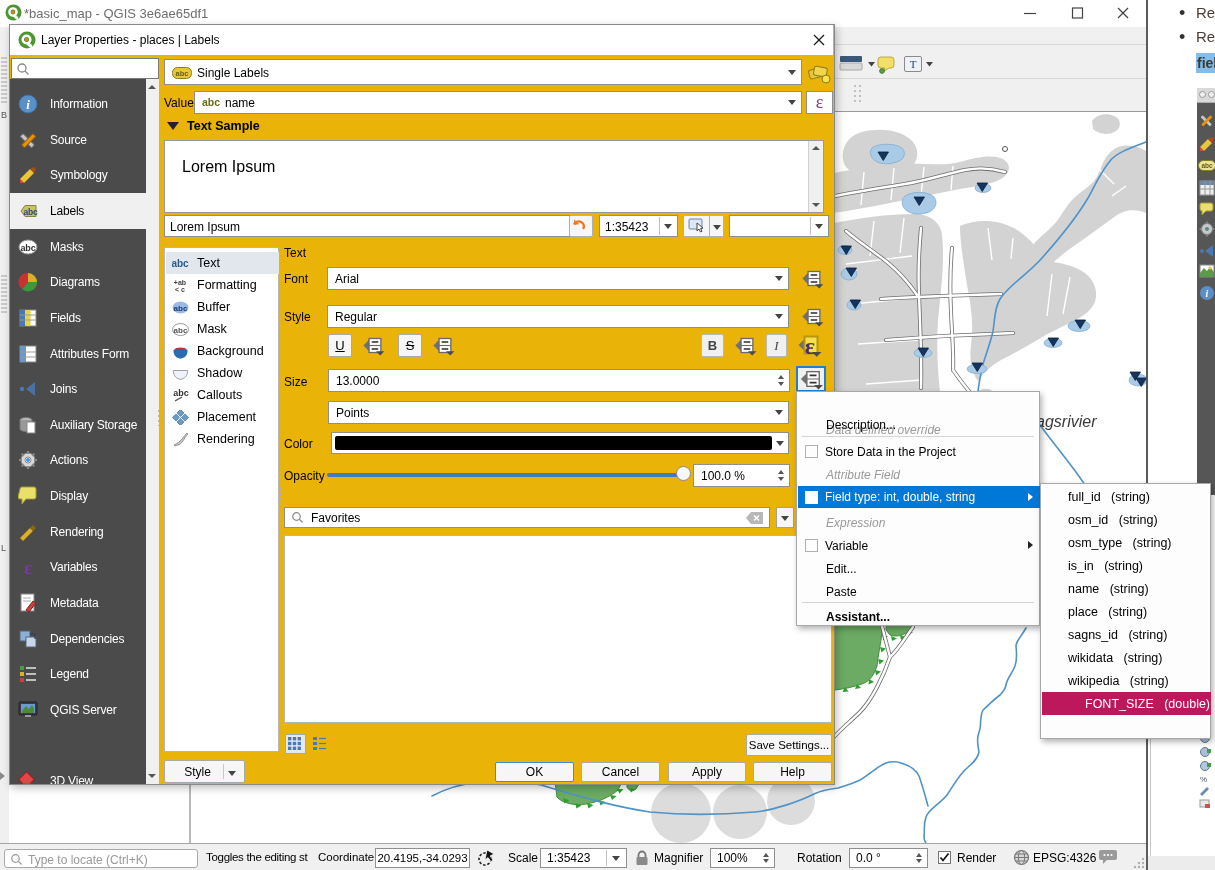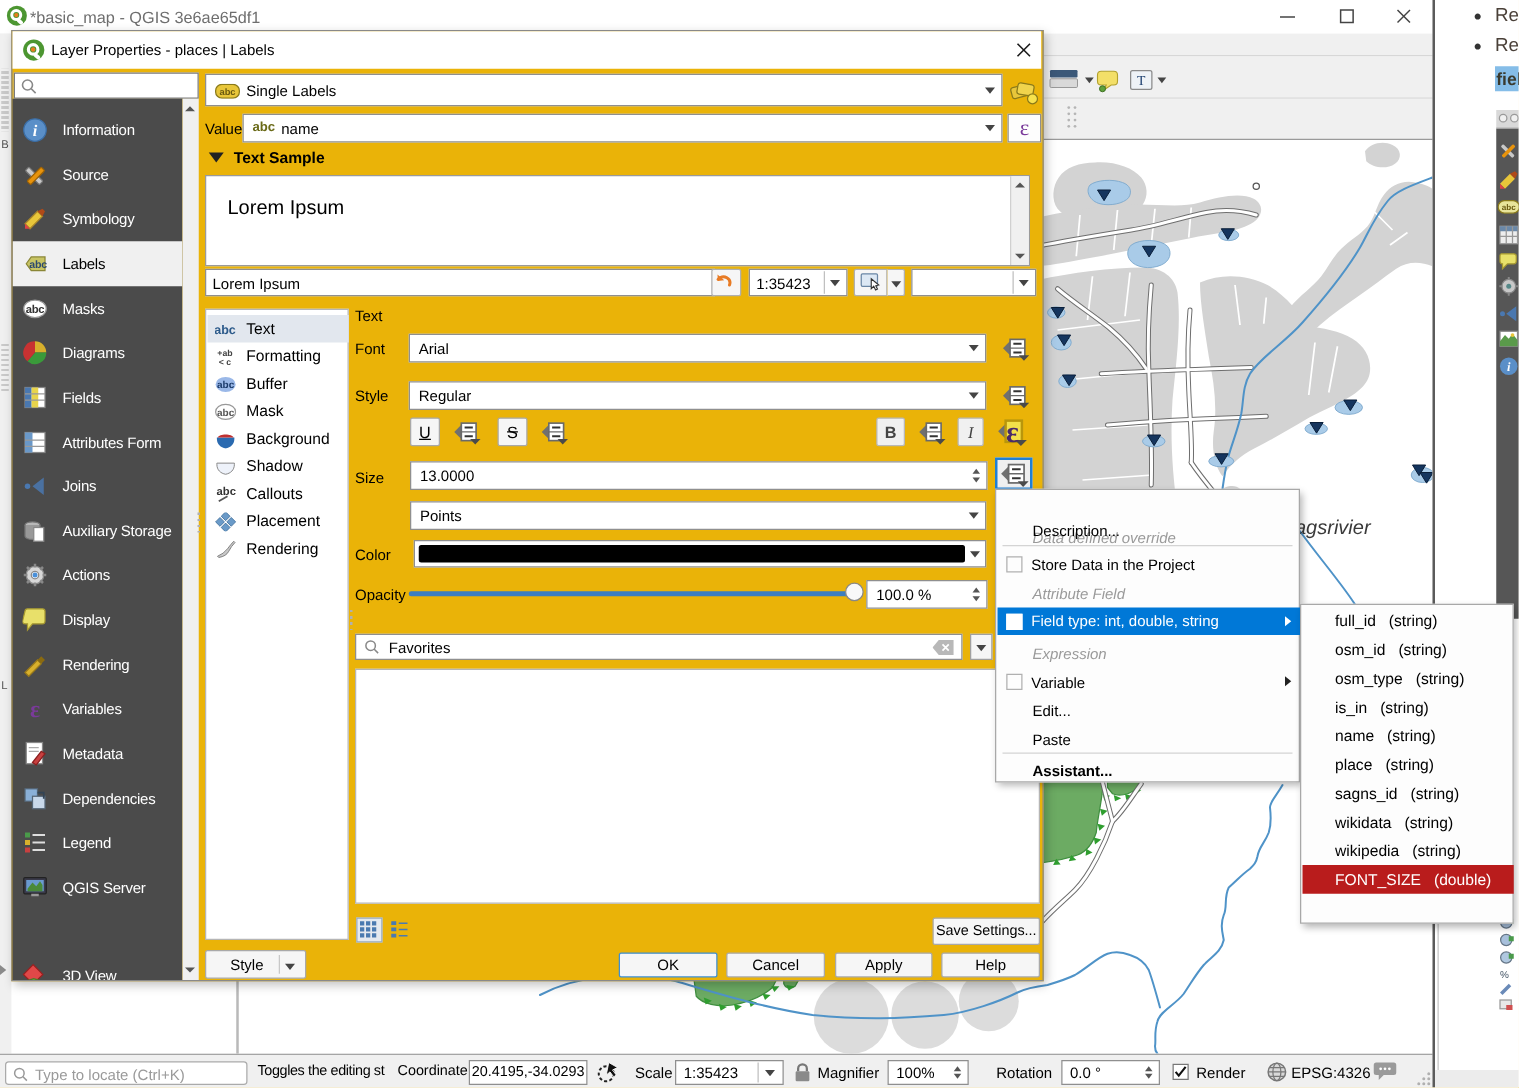--- a/index.html
+++ b/index.html
@@ -934,18 +934,18 @@
       </div>
     <div class="subrow" style="top:139px;">
         <span>sagns_id&nbsp;&nbsp;&nbsp;(string)</span>
       </div>
     <div class="subrow" style="top:162px;">
         <span>wikidata&nbsp;&nbsp;&nbsp;(string)</span>
       </div>
     <div class="subrow" style="top:185px;">
         <span>wikipedia&nbsp;&nbsp;&nbsp;(string)</span>
       </div>
-    <div class="subrow" style="top:208px;background:#b91c1c;color:#fff;">
+    <div class="subrow" style="top:208px;background:#be185d;color:#fff;padding-left:17px;">
         <span>FONT_SIZE&nbsp;&nbsp;&nbsp;(double)</span>
       </div>
   </div>
 
 </div>
 
 </body></html>

